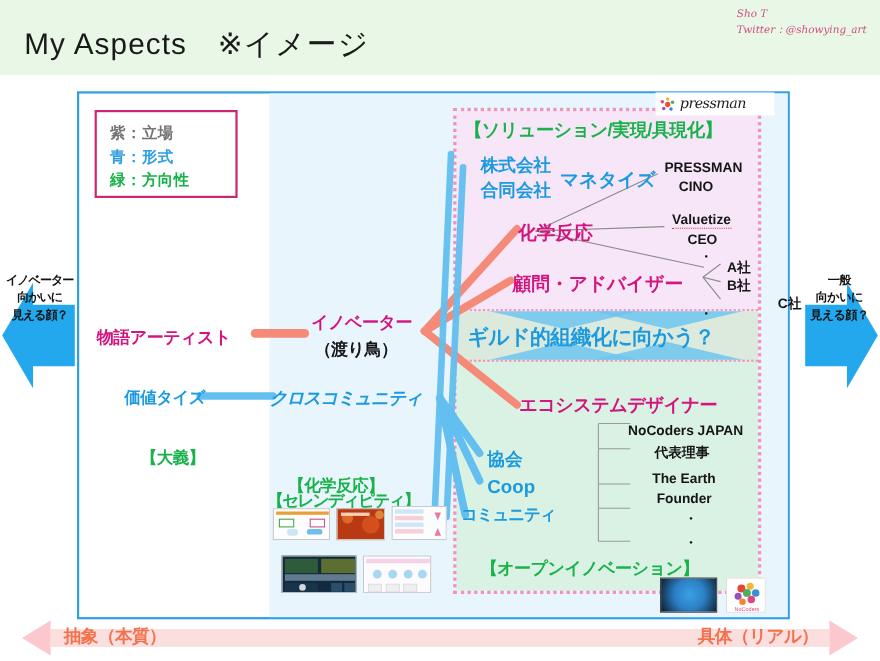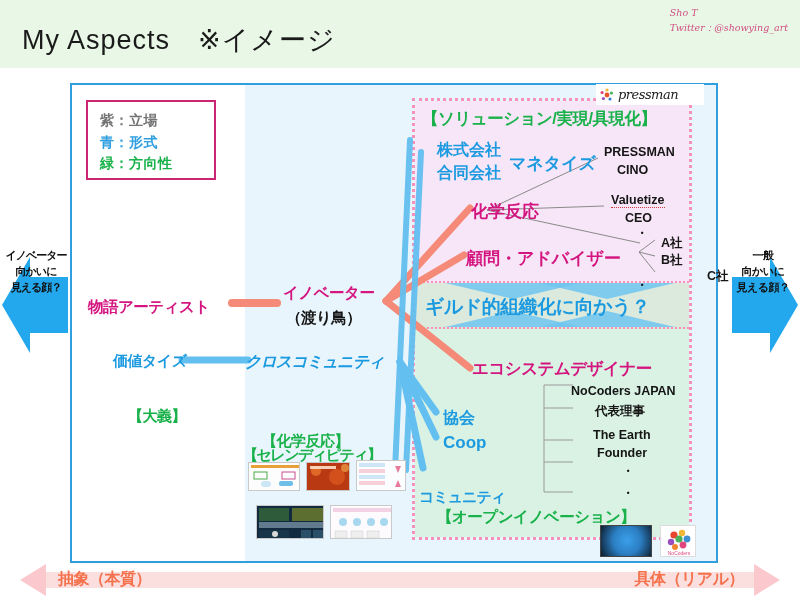--- a/index.html
+++ b/index.html
@@ -131,21 +131,21 @@
   #l-dot1      { left: 636px; top: 225px; font-size: 12px; }
   #l-a         { left: 661px; top: 235px; font-size: 12.5px; }
   #l-b         { left: 661px; top: 252px; font-size: 12.5px; }
   #l-c         { left: 661px; top: 268px; font-size: 12.5px; margin-left: 46px; }
   #l-dot2      { left: 636px; top: 277px; font-size: 12px; }
 
   
   #l-eco       { left: 472px; top: 358px; font-size: 16.5px; letter-spacing:-0.5px;text-align:center; }
   #l-kyokai    { left: 443px; top: 408px; font-size: 16px; }
   #l-coop      { left: 443px; top: 433px; font-size: 17px; }
-  #l-community { left: 419px; top: 459px; font-size: 15px; letter-spacing:-1px;margin-top:29px; }
+  #l-community { left: 419px; top: 459px; font-size: 15px; letter-spacing:-1px; }
   #l-nocoders  { left: 571px; top: 384px; font-size: 12.5px; }
   #l-daihyo    { left: 595px; top: 403px; font-size: 12.5px; }
   #l-earth     { left: 593px; top: 428px; font-size: 12.5px; }
   #l-founder   { left: 597px; top: 446px; font-size: 12.5px; text-align: right; }
   #l-dot3      { left: 622px; top: 463px; font-size: 12px; }
   #l-dot4      { left: 622px; top: 485px; font-size: 12px; }
 
   
   #l-monogatari { left: 88px; top: 297px; font-size: 15.5px; letter-spacing:-0.5px;font-family:Liberation Serif, serif; }
   #l-innovator  { left: 283px; top: 283px; font-size: 15.5px; letter-spacing:-0.5px; }

